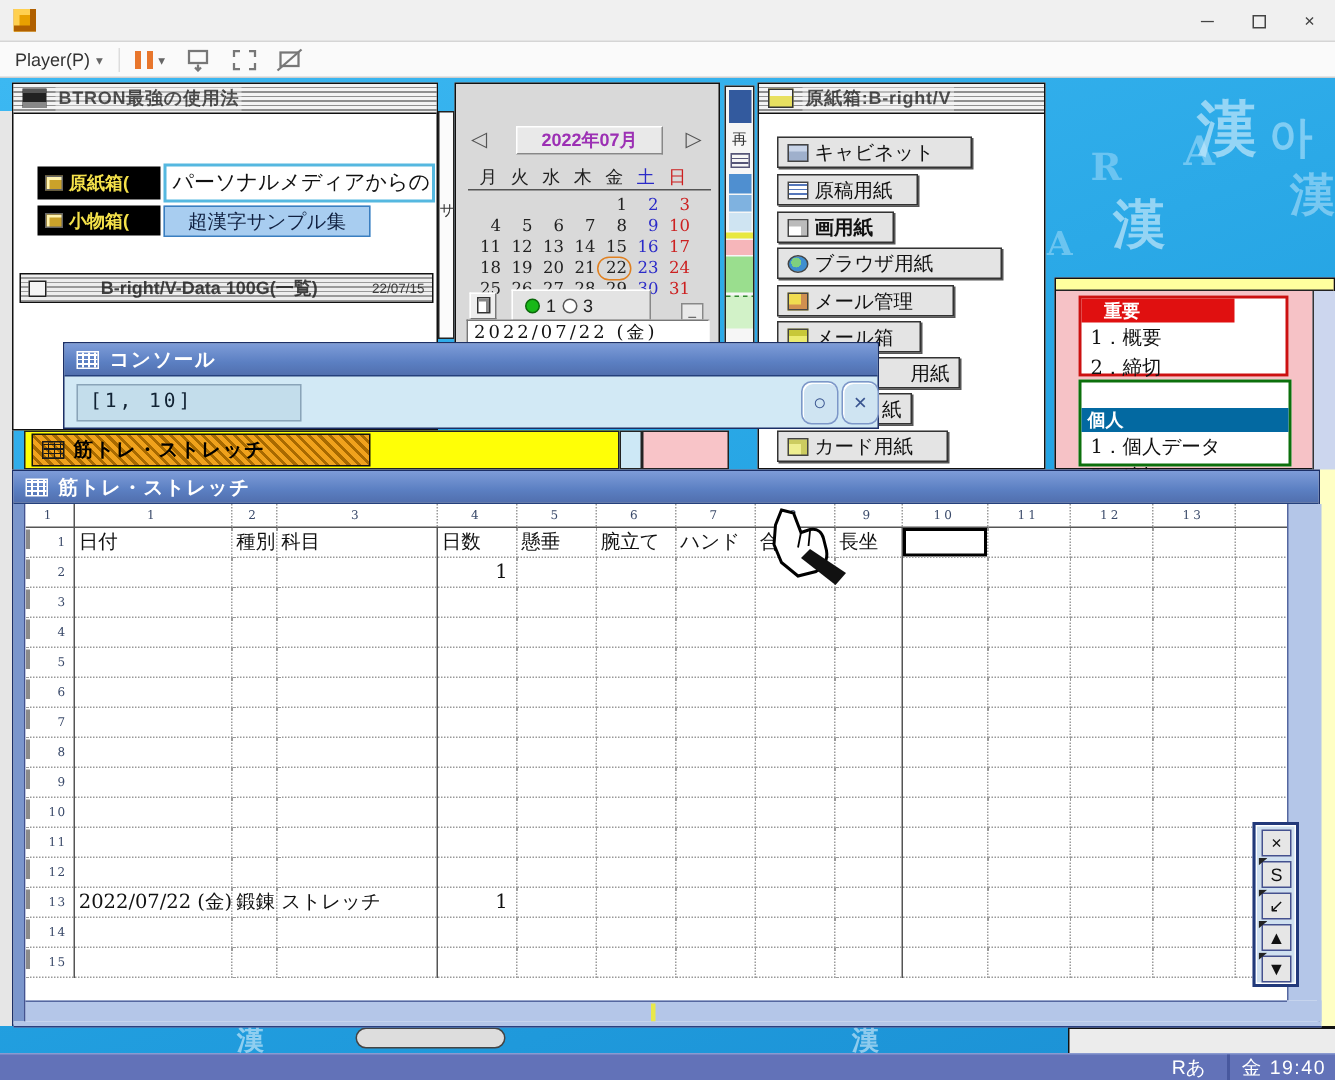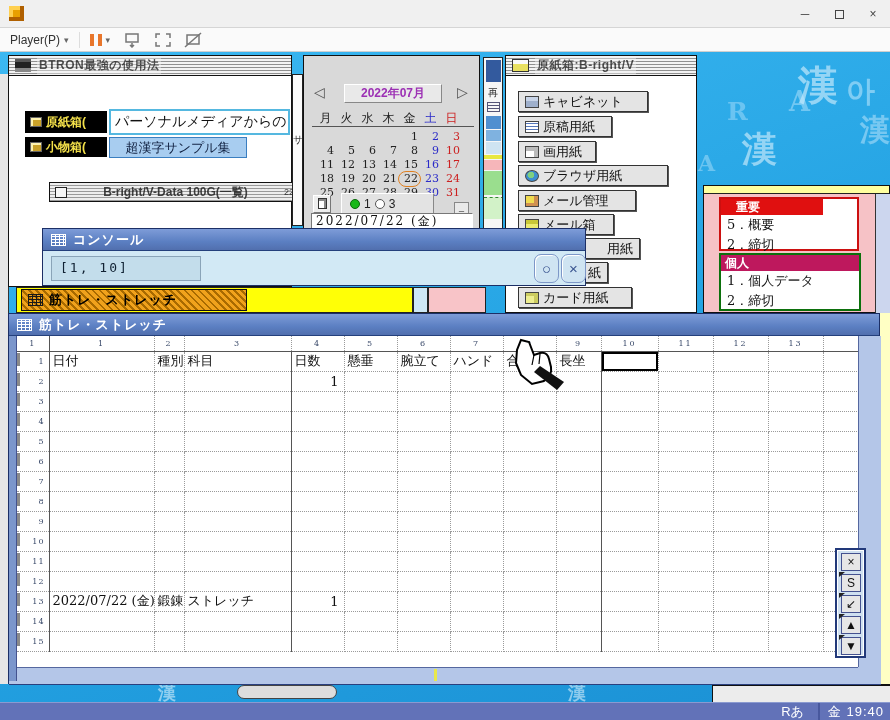--- a/index.html
+++ b/index.html
@@ -69,21 +69,21 @@
              align-items:center; gap:4px; padding:0 5px; font-weight:bold; }
   .blk-ic { width:12px; height:10px; background:#caa22a; border:1px solid #666; box-shadow:inset 2px 2px 0 #fff3b0; }
   #btron-f1 { left:100px; top:53px; width:181px; height:26px; border:2px solid #55b8e0; background:#fff;
               font-family:"DejaVu Serif",serif; font-size:14px; color:#111; padding:2px 4px; white-space:nowrap; overflow:hidden;}
   #btron-f2 { left:100px; top:81px; width:138px; height:21px; border:1px solid #3a7ec0; background:#a8cdf0;
               font-family:"DejaVu Serif",serif; font-size:13px; color:#102040; padding:1px 5px; white-space:nowrap;}
   #btron-b1 { left:16px; top:55px; width:82px; height:22px; }
   #btron-b2 { left:16px; top:81px; width:82px; height:20px; }
   #databar { left:4px; top:126px; width:276px; height:20px; border:1px solid #111;
     background:repeating-linear-gradient(180deg,#eee 0 2px,#9a9a9a 2px 3px);
-    display:flex; align-items:center; gap:22px; padding:0 5px;margin-left:36px; }
+    display:flex; align-items:center; gap:22px; padding:0 5px; }
   #databar .di { width:12px; height:11px; border:1px solid #222; background:#f5f5f5; }
   #databar .t { font-size:12px; font-weight:bold; color:#222; opacity:.85; flex:1; white-space:nowrap; overflow:hidden;}
   #databar .d { font-size:9px; color:#222; opacity:.85; }
 
   #sliver-sa { left:292px; top:22px; width:11px; height:152px; background:#fbfbfb; border:1px solid #222;
                font-size:10px; color:#333; text-align:center; padding-top:58px; }
 
   
   #udiary { left:303px; top:3px; width:177px; height:175px; background:#d9d9d9; }
   #udiary-icon { width:14px; height:12px; background:#fff; border:1px solid #333;
@@ -132,21 +132,21 @@
   #sliver-mid .b8{ position:absolute; left:0;  top:113px; width:20px; height:24px; background:#9ade8e; }
   #sliver-mid .b9{ position:absolute; left:0;  top:139px; width:20px; height:22px; background:#d2f2c8; border-top:1px dashed #383; }
 
   
   #paperbox { left:505px; top:3px; width:192px; height:258px; }
   #pb-icon { width:17px; height:13px; background:#e8e060; border:1px solid #333; box-shadow:inset 0 4px 0 #f8f8f8; }
   .pb-item { position:absolute; left:12px; height:21px; background:#e4e4e4; border:1px solid #333;
     box-shadow:1px 1px 0 #555; display:flex; align-items:center; gap:4px; padding:0 6px;
     font-family:"DejaVu Serif",serif; font-size:13px; color:#111; white-space:nowrap; }
   .pb-i0{ top:35px;  width:130px; } .pb-i1{ top:60px;  width:94px; }
-  .pb-i2{ top:85px;  width:78px;  } .pb-i3{ top:109px; width:150px; }
+  .pb-i2{ top:85px;  width:78px;font-weight:bold;  } .pb-i3{ top:109px; width:150px; }
   .pb-i4{ top:134px; width:118px; } .pb-i5{ top:158px; width:96px; }
   .pb-i6{ top:182px; width:122px; justify-content:flex-end; }
   .pb-i7{ top:206px; width:90px;  justify-content:flex-end; }
   .pb-i8{ top:231px; width:114px; }
   .pb-ic { width:14px; height:12px; flex:0 0 auto; border:1px solid #444; }
   .cabinet-icon   { background:#9fb0cc; box-shadow:inset 0 4px 0 #c8d4e8; }
   .document-icon  { background:#fff; background-image:repeating-linear-gradient(0deg,transparent 0 2px,#5577bb 2px 3px); }
   .drawing-paper-icon { background:#fff; box-shadow:inset -4px 4px 0 #bbb; }
   .globe-icon     { border-radius:50%; background:radial-gradient(circle at 40% 40%, #7fd07f 0 35%, #3f8fd0 36%); }
   .mail-manage-icon { background:#f0dc50; box-shadow:inset -4px -3px 0 #d09050; }
@@ -155,21 +155,21 @@
 
   
   #cardwin { left:703px; top:133px; width:187px; height:128px; border:1px solid #111; background:#f6c2c6; }
   #cardwin .ystrip { position:absolute; left:0; top:0; width:100%; height:8px; background:#ffff9e; border-bottom:1px solid #222; }
   #cardwin .lav { position:absolute; left:171px; top:8px; width:16px; height:120px; background:#ccd6ee; border-left:1px solid #333; }
   .note-box { position:absolute; left:15px; background:#fff; }
   #note-imp { top:11px;  width:140px; height:54px; border:2px solid #cc1010; }
   #note-per { top:67px;  width:142px; height:58px; border:2px solid #0c700c; }
   .note-hd { height:16px; color:#fff; font-size:12px; font-weight:bold; padding:0 4px; line-height:16px; }
   #note-imp .note-hd { background:#e01010; width:102px;padding-left:15px; }
-  #note-per .note-hd { background:#be185d; width:100%; }
+  #note-per .note-hd { background:#0369a1; width:100%;margin-top:17px; }
   .note-line { font-family:"DejaVu Serif",serif; font-size:13px; color:#111; padding:1px 6px; white-space:nowrap; }
 
   
   #console { left:42px; top:176px; width:544px; height:58px; border:1px solid #1c2f66; background:#d2e9f5; z-index:6; }
   #console-body { position:absolute; left:0; top:22px; width:100%; height:35px;border-radius:10px; }
   #con-ref { position:absolute; left:8px; top:5px; width:150px; height:25px; background:#c3ddeb;
     border:1px solid #8aa4b8; font-family:"DejaVu Sans Mono",monospace; font-size:13px; color:#123;
     padding:3px 8px; letter-spacing:2px; }
   #con-input { position:absolute; left:162px; top:5px; width:328px; height:25px; background:#fff;
     border:1px solid #8aa4b8; padding:2px 3px; display:flex; align-items:center; }
@@ -443,21 +443,21 @@
           </div>
         </div>
     </div>
 
     <div id="cardwin" class="abs">
       <div class="ystrip"></div>
       <div class="lav"></div>
       <div class="note-box" id="note-imp">
         <div class="note-hd">重要</div>
         <div class="note-lines">
-            <div class="note-line">5．概要</div>
+            <div class="note-line">1．概要</div>
             <div class="note-line">2．締切</div>
           </div>
       </div>
       <div class="note-box" id="note-per">
         <div class="note-hd">個人</div>
         <div class="note-lines">
             <div class="note-line">1．個人データ</div>
             <div class="note-line">2．締切</div>
           </div>
       </div>

